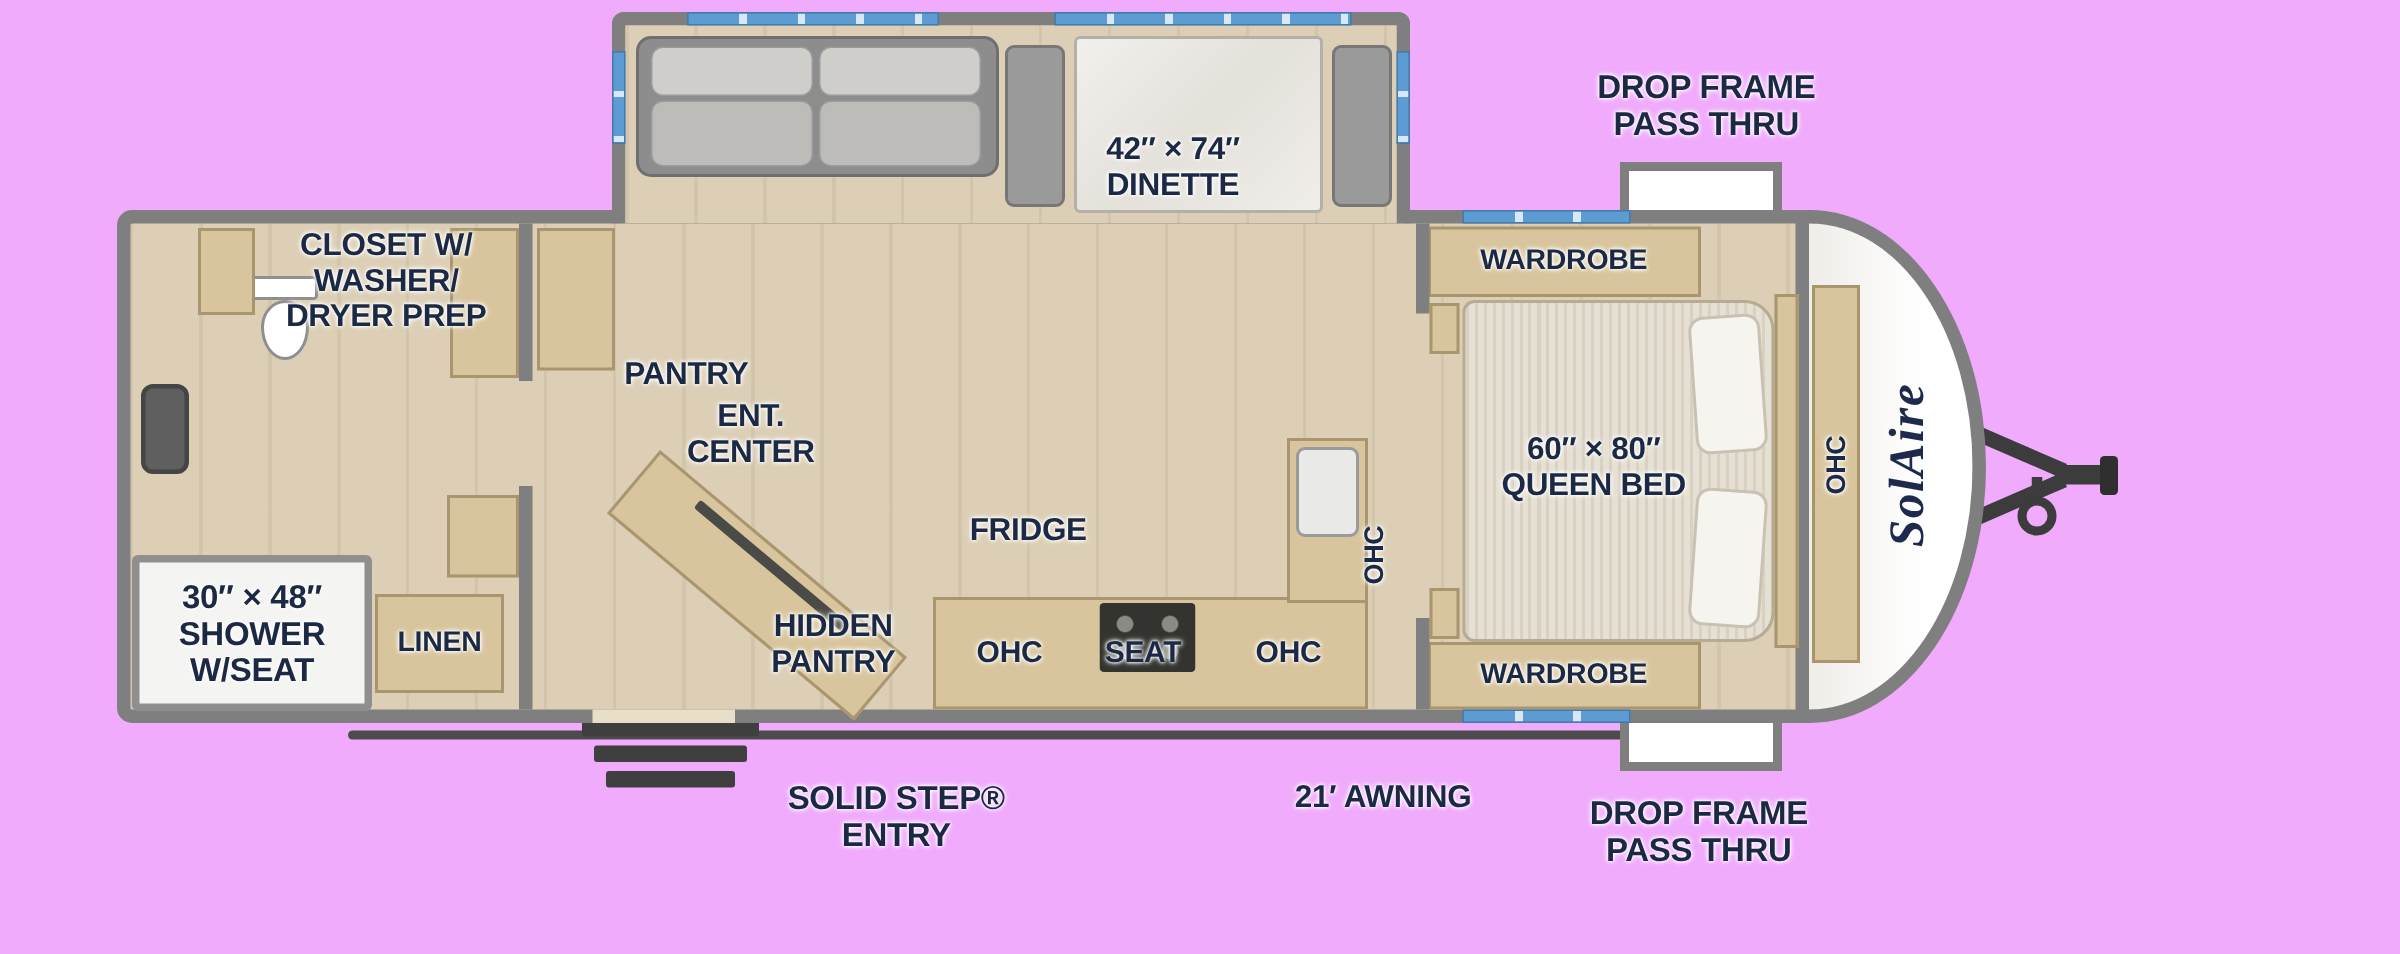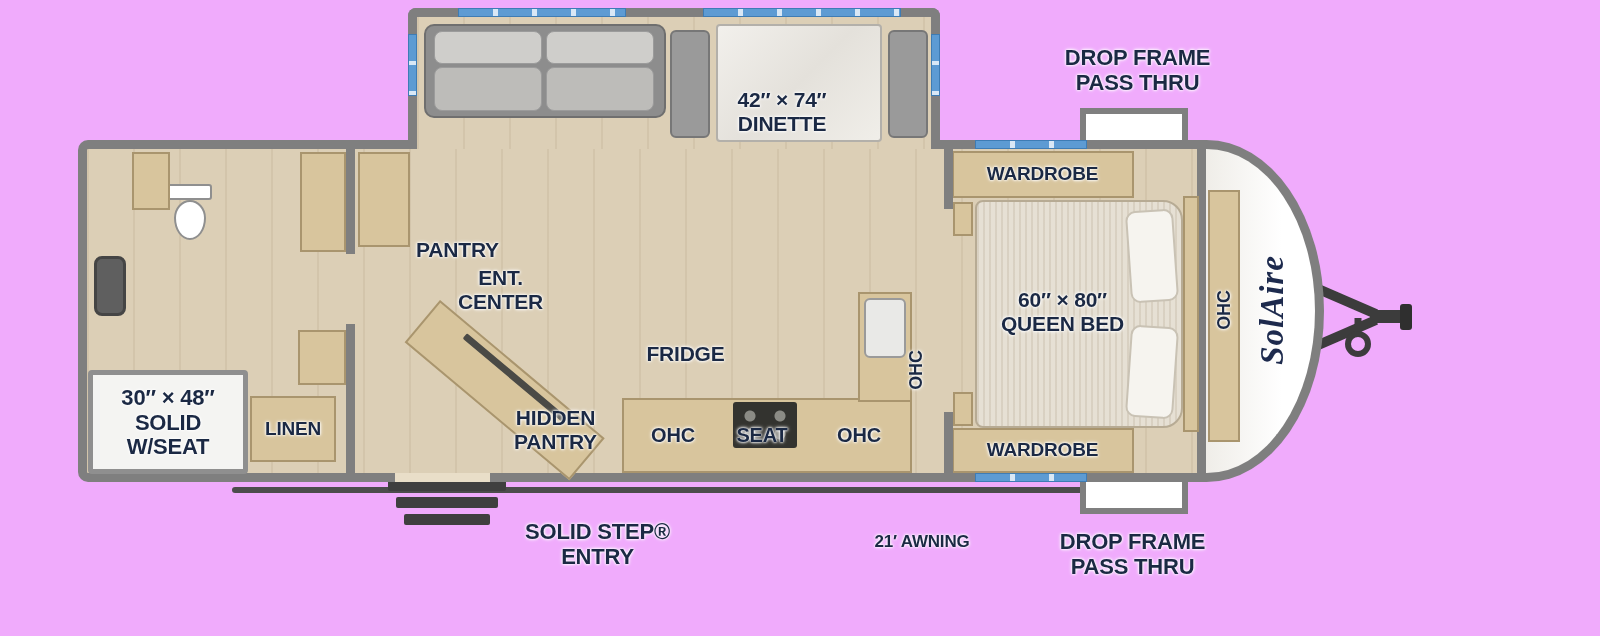--- a/index.html
+++ b/index.html
@@ -116,20 +116,25 @@
   <div class="lbl" style="left:1040px;top:530px;width:185px;font-size:22px">
     <span>DROP FRAME</span>
     <span>PASS THRU</span>
   </div>
 
   <div class="lbl" style="left:707px;top:88px;width:150px;font-size:21px">
     <span>42″ × 74″</span>
     <span>DINETTE</span>
   </div>
 
+  <div class="lbl" style="left:150px;top:152px;width:215px;font-size:21px">
+    <span>CLOSET W/</span>
+    <span>WASHER/</span>
+    <span>DRYER PREP</span>
+  </div>
 
   <div class="lbl" style="left:960px;top:163px;width:165px;font-size:19px">
       <span>WARDROBE</span>
     </div>
   <div class="lbl" style="left:960px;top:439px;width:165px;font-size:19px">
       <span>WARDROBE</span>
     </div>
 
   <div class="lbl" style="left:980px;top:288px;width:165px;font-size:21px">
     <span>60″ × 80″</span>
@@ -163,32 +168,32 @@
     <span>ENT.</span>
     <span>CENTER</span>
   </div>
   <div class="lbl" style="left:498px;top:406px;width:115px;font-size:21px">
     <span>HIDDEN</span>
     <span>PANTRY</span>
   </div>
 
   <div class="lbl" style="left:92px;top:386px;width:152px;font-size:22px">
     <span>30″ × 48″</span>
-    <span>SOLID</span>
+    <span>SHOWER</span>
     <span>W/SEAT</span>
   </div>
   <div class="lbl" style="left:252px;top:418px;width:82px;font-size:19px">
       <span>LINEN</span>
     </div>
 
   <div class="lbl" style="left:505px;top:520px;width:185px;font-size:22px">
     <span>SOLID STEP®</span>
     <span>ENTRY</span>
   </div>
-  <div class="lbl" style="left:842px;top:532px;width:160px;font-size:17px">
+  <div class="lbl" style="left:842px;top:520px;width:160px;font-size:21px">
       <span>21′ AWNING</span>
     </div>
 
   <div class="lbl vlbl" style="left:1192px;top:288px;width:160px;height:44px;transform:rotate(-90deg);
               font-family:'Liberation Serif',serif;font-style:italic;font-size:33px;letter-spacing:1px;color:#1d2a4d">
       <span>SolAire</span>
     </div>
 
 </div>
 

